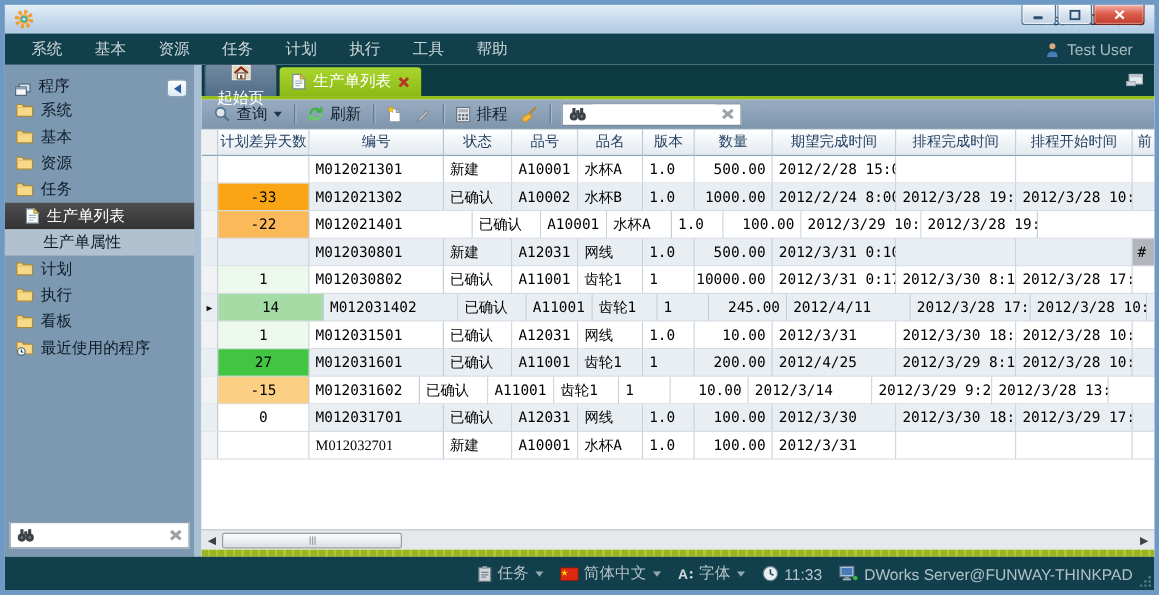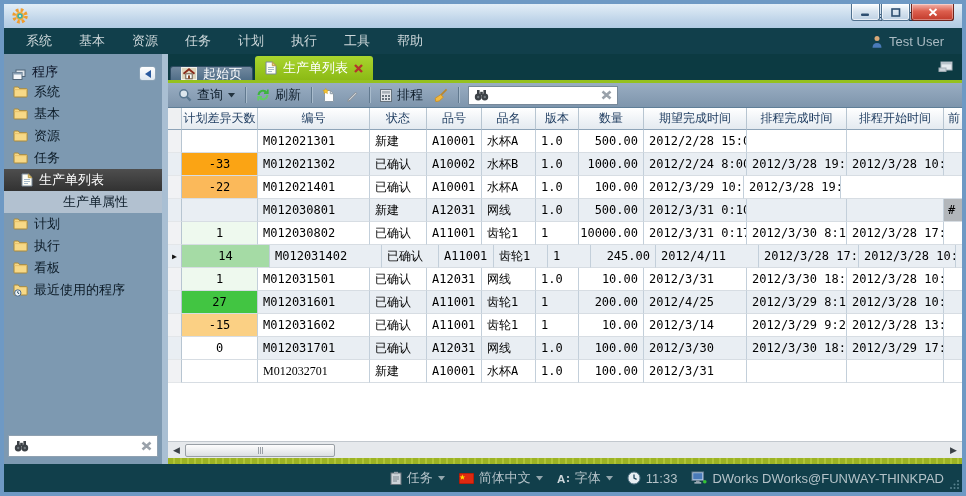--- a/index.html
+++ b/index.html
@@ -22,30 +22,30 @@
   .menu-item{font-size:13px;color:#cdd7da;cursor:default;}
   .menu-user{margin-left:auto;display:flex;align-items:center;gap:6px;font-size:13px;color:#a9bac2;}
   
   .main{flex:1;display:flex;min-height:0;}
   .sidebar{width:158px;background:#7d99b1;display:flex;flex-direction:column;padding-top:3px;flex:0 0 auto;}
   .sb-header{height:24px;display:flex;align-items:flex-end;gap:6px;padding:0 6px 0 8px;font-size:13px;color:#0f172a;}
   .sb-collapse{margin-left:auto;width:17px;height:15px;background:linear-gradient(#fff,#dfe8f0);border:1px solid #8aa2b6;
                border-radius:3px;display:flex;align-items:center;justify-content:center;}
   .sb-item{height:22px;display:flex;align-items:center;gap:6px;padding-left:9px;font-size:13px;color:#0c1b27;}
   .sb-item.selected{background:linear-gradient(#4e4e4e,#323232);color:#fff;padding-left:17px;}
-  .sb-item.child{background:#b2c1d0;padding-left:59px;}
+  .sb-item.child{background:#b2c1d0;padding-left:32px;}
   .sb-search{margin:auto 4px 7px 4px;height:22px;background:#fff;border:1px solid #8fa1b1;display:flex;
              align-items:center;padding:0 5px;gap:5px;flex:0 0 auto;}
   .sb-search input{flex:1;border:none;outline:none;font-size:12px;min-width:0;}
   .splitter{width:6px;background:#a9bfd3;flex:0 0 auto;}
   
   .content{flex:1;display:flex;flex-direction:column;min-width:0;background:#fff;}
   .tabstrip{height:26px;background:#0c3a42;display:flex;align-items:flex-end;padding-left:2px;position:relative;flex:0 0 auto;}
   .tab{display:flex;align-items:center;gap:6px;padding:0 10px;font-size:13px;color:#fff;border-radius:3px 3px 0 0;}
-  .tab.inactive{height:14px;background:linear-gradient(#72899f,#506e88);border:1px solid #2e4c62;border-bottom:none;}
+  .tab.inactive{height:27px;background:linear-gradient(#72899f,#506e88);border:1px solid #2e4c62;border-bottom:none;flex-direction:column;}
   .tab.active{height:24px;background:linear-gradient(#a9d52e,#8cba15);}
   .tabstrip-right{position:absolute;right:9px;top:6px;}
   .lime-line{height:3px;background:#95c11e;flex:0 0 auto;}
   .toolbar{height:25px;background:linear-gradient(#99adc2,#7e95ac);display:flex;align-items:center;padding:0 6px;
            gap:3px;font-size:13px;color:#101f2c;border-bottom:1px solid #5f7e97;flex:0 0 auto;}
   .tbtn{display:flex;align-items:center;gap:5px;padding:1px 4px;border-radius:2px;}
   .tsep{width:1px;height:16px;background:#61798f;box-shadow:1px 0 0 #a9bccd;margin:0 3px;}
   .tsearch{width:150px;height:19px;background:#fff;border:1px solid #78899a;display:flex;align-items:center;
            padding:0 5px;gap:5px;margin-left:3px;}
   .tsearch input{flex:1;border:none;outline:none;font-size:12px;min-width:0;}
@@ -443,21 +443,21 @@
               <div class="td" style="width: 43px; justify-content: flex-start;">1.0</div>
               <div class="td" style="width: 65px; justify-content: flex-end;">1000.00</div>
               <div class="td" style="width: 103px; justify-content: flex-start;">2012/2/24 8:00</div>
               <div class="td" style="width: 100px; justify-content: flex-start;">2012/3/28 19:10</div>
               <div class="td" style="width: 97px; justify-content: flex-start;">2012/3/28 10:52</div>
               <div class="td extra" style="width: 18px; justify-content: flex-start;"></div>
             </div>
             <div class="trow">
               <div class="td gutter"></div>
               <div class="td" style="width: 76px; justify-content: center; background: rgb(251, 185, 90);">-22</div>
-              <div class="td" style="width: 112px; justify-content: flex-start;">M012021401</div>
+              <div class="td" style="width: 136px; justify-content: flex-start;">M012021401</div>
               <div class="td" style="width: 57px; justify-content: flex-start;">已确认</div>
               <div class="td" style="width: 55px; justify-content: flex-start;">A10001</div>
               <div class="td" style="width: 54px; justify-content: flex-start;">水杯A</div>
               <div class="td" style="width: 43px; justify-content: flex-start;">1.0</div>
               <div class="td" style="width: 65px; justify-content: flex-end;">100.00</div>
               <div class="td" style="width: 100px; justify-content: flex-start;">2012/3/29 10:20</div>
               <div class="td" style="width: 97px; justify-content: flex-start;">2012/3/28 19:10</div>
               <div class="td extra" style="width: 18px; justify-content: flex-start;"></div>
             </div>
             <div class="trow stripe">
@@ -526,21 +526,21 @@
               <div class="td" style="width: 43px; justify-content: flex-start;">1</div>
               <div class="td" style="width: 65px; justify-content: flex-end;">200.00</div>
               <div class="td" style="width: 103px; justify-content: flex-start;">2012/4/25</div>
               <div class="td" style="width: 100px; justify-content: flex-start;">2012/3/29 8:15</div>
               <div class="td" style="width: 97px; justify-content: flex-start;">2012/3/28 10:52</div>
               <div class="td extra" style="width: 18px; justify-content: flex-start;"></div>
             </div>
             <div class="trow">
               <div class="td gutter"></div>
               <div class="td" style="width: 76px; justify-content: center; background: rgb(251, 208, 132);">-15</div>
-              <div class="td" style="width: 112px; justify-content: flex-start;">M012031602</div>
+              <div class="td" style="width: 92px; justify-content: flex-start;">M012031602</div>
               <div class="td" style="width: 57px; justify-content: flex-start;">已确认</div>
               <div class="td" style="width: 55px; justify-content: flex-start;">A11001</div>
               <div class="td" style="width: 54px; justify-content: flex-start;">齿轮1</div>
               <div class="td" style="width: 43px; justify-content: flex-start;">1</div>
               <div class="td" style="width: 65px; justify-content: flex-end;">10.00</div>
               <div class="td" style="width: 103px; justify-content: flex-start;">2012/3/14</div>
               <div class="td" style="width: 100px; justify-content: flex-start;">2012/3/29 9:20</div>
               <div class="td" style="width: 97px; justify-content: flex-start;">2012/3/28 13:40</div>
               <div class="td extra" style="width: 18px; justify-content: flex-start;"></div>
             </div>
@@ -644,21 +644,21 @@
         <div class="status-item">
           <span class="icon">
             <svg width="16" height="14">
               <rect x="1" y="1" width="11.5" height="8.5" fill="#b9cfe6" stroke="#647c90"></rect>
               <rect x="2.2" y="2.2" width="9.1" height="6.1" fill="#4a7ab8"></rect>
               <rect x="5" y="9.5" width="3.6" height="1.6" fill="#8a98a4"></rect>
               <rect x="3.4" y="11.1" width="6.8" height="1.5" fill="#aab6c0"></rect>
               <circle cx="13.8" cy="10.8" r="1.8" fill="#35c435"></circle>
             </svg>
           </span>
-          <span>DWorks DWorks@FUNWAY-THINKPAD</span>
+          <span>DWorks Server@FUNWAY-THINKPAD</span>
         </div>
       </div>
     <span class="grip icon" id="grip">
         <svg width="11" height="11">
           <g fill="#58838f">
             <circle cx="9" cy="2" r="1"></circle>
             <circle cx="9" cy="5.5" r="1"></circle>
             <circle cx="5.5" cy="5.5" r="1"></circle>
             <circle cx="9" cy="9" r="1"></circle>
             <circle cx="5.5" cy="9" r="1"></circle>

